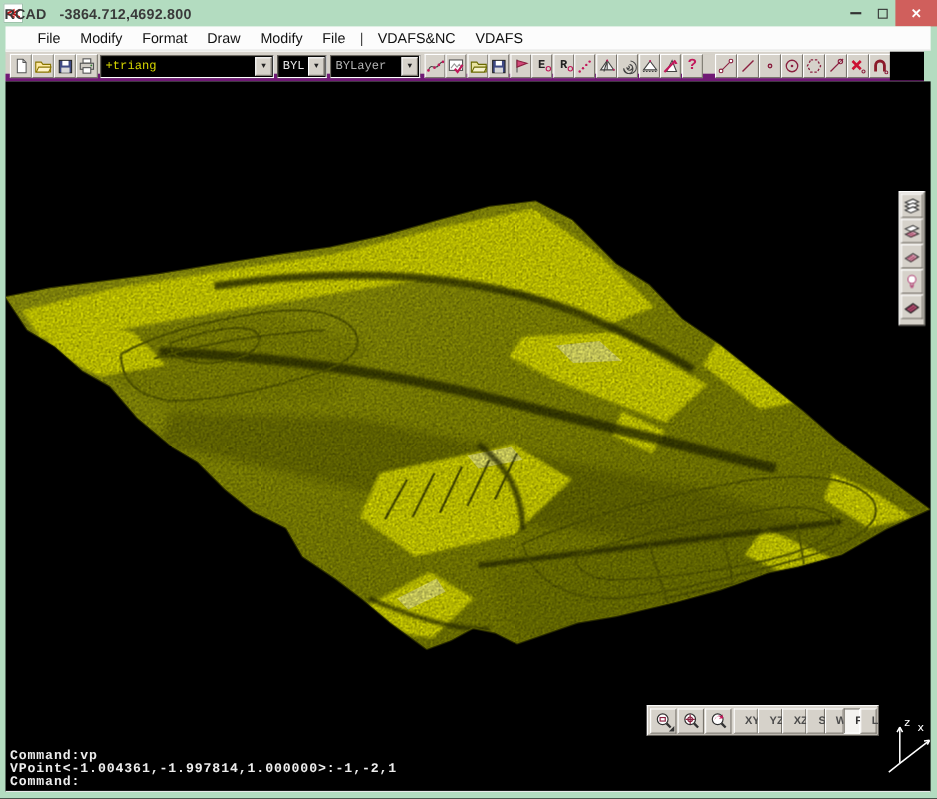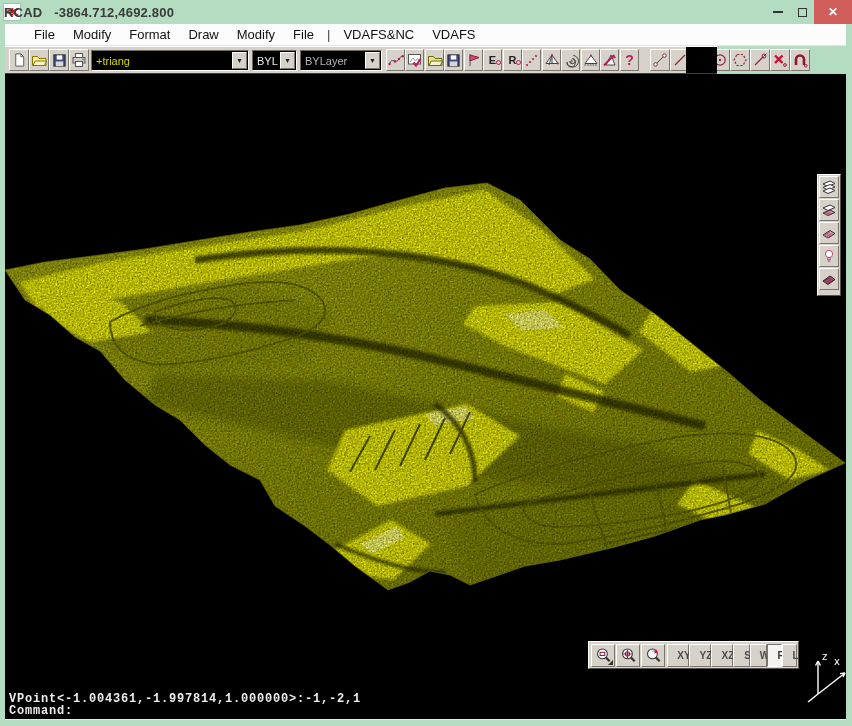--- a/index.html
+++ b/index.html
@@ -21,22 +21,22 @@
   .close-btn { width:38px; background:var(--close-button,#d05f5c); color:#fff; font-size:12px; font-weight:bold;
     display:flex; align-items:center; justify-content:center; }
 
   
   .menubar { position:absolute; left:5px; top:24px; width:841px; height:22px; background:var(--menubar-bg,#fcfcfc);
     display:flex; align-items:center; padding-left:20px; border-bottom:1px solid #e4e4e4; }
   .menu-item { font-size:13px; color:#111; padding:2px 9px; cursor:default; }
   .menu-sep { color:#444; padding:2px 4px; font-size:13px; }
 
   
-  .toolbar { position:absolute; left:5px; top:46px; width:712px; height:28px; background:var(--toolbar-bg,#d6d2ca);
-    border-top:1px solid #ffffff; border-bottom:1px solid #701a75; }
+  .toolbar { position:absolute; left:5px; top:46px; width:835px; height:28px; background:var(--toolbar-bg,#d6d2ca);
+    border-top:1px solid #ffffff; border-bottom:7px solid #701a75;font-family:Liberation Mono, monospace; }
   .tb { position:absolute; top:2px; width:20px; height:22px; background:var(--toolbar-bg,#d6d2ca);
     border:1px solid; border-color:#fff #7a766e #7a766e #fff; display:flex; align-items:center; justify-content:center; }
   .tb svg { display:block; }
   .tb .ltr { font-size:11px; font-weight:bold; color:#222; position:relative; }
   .tb .ltr:after { content:""; position:absolute; right:-5px; bottom:1px; width:3px; height:3px;
     border:1px solid var(--accent-pink,#c2185b); border-radius:50%; }
   .help-glyph { color:var(--accent-pink,#c2185b); font-size:14px; font-weight:bold; }
   .dd { position:absolute; top:3px; height:21px; background:#000; border:1px solid;
     border-color:#6f6b63 #fff #fff #6f6b63; display:flex; align-items:center; }
   .dd .val { flex:1; font-size:11px; padding-left:4px; white-space:nowrap; overflow:hidden; }
@@ -436,18 +436,19 @@
         <line x1="34" y1="46" x2="61" y2="25"></line>
         <path d="M61 25l-5 0.6 M61 25l-2 4"></path>
         <line x1="34" y1="46" x2="24" y2="54"></line>
       </g>
       <text x="38" y="12" fill="#fff" font-size="10" font-family="DejaVu Sans, sans-serif">z</text>
       <text x="50" y="17" fill="#fff" font-size="10" font-family="DejaVu Sans, sans-serif">x</text>
     </svg>
 
     
     <div class="console">
+      <div>Command:vp</div>
       <div>VPoint&lt;-1.004361,-1.997814,1.000000&gt;:-1,-2,1</div>
       <div>Command:</div>
     </div>
 
   </div>
 </div>
 
 </body></html>

